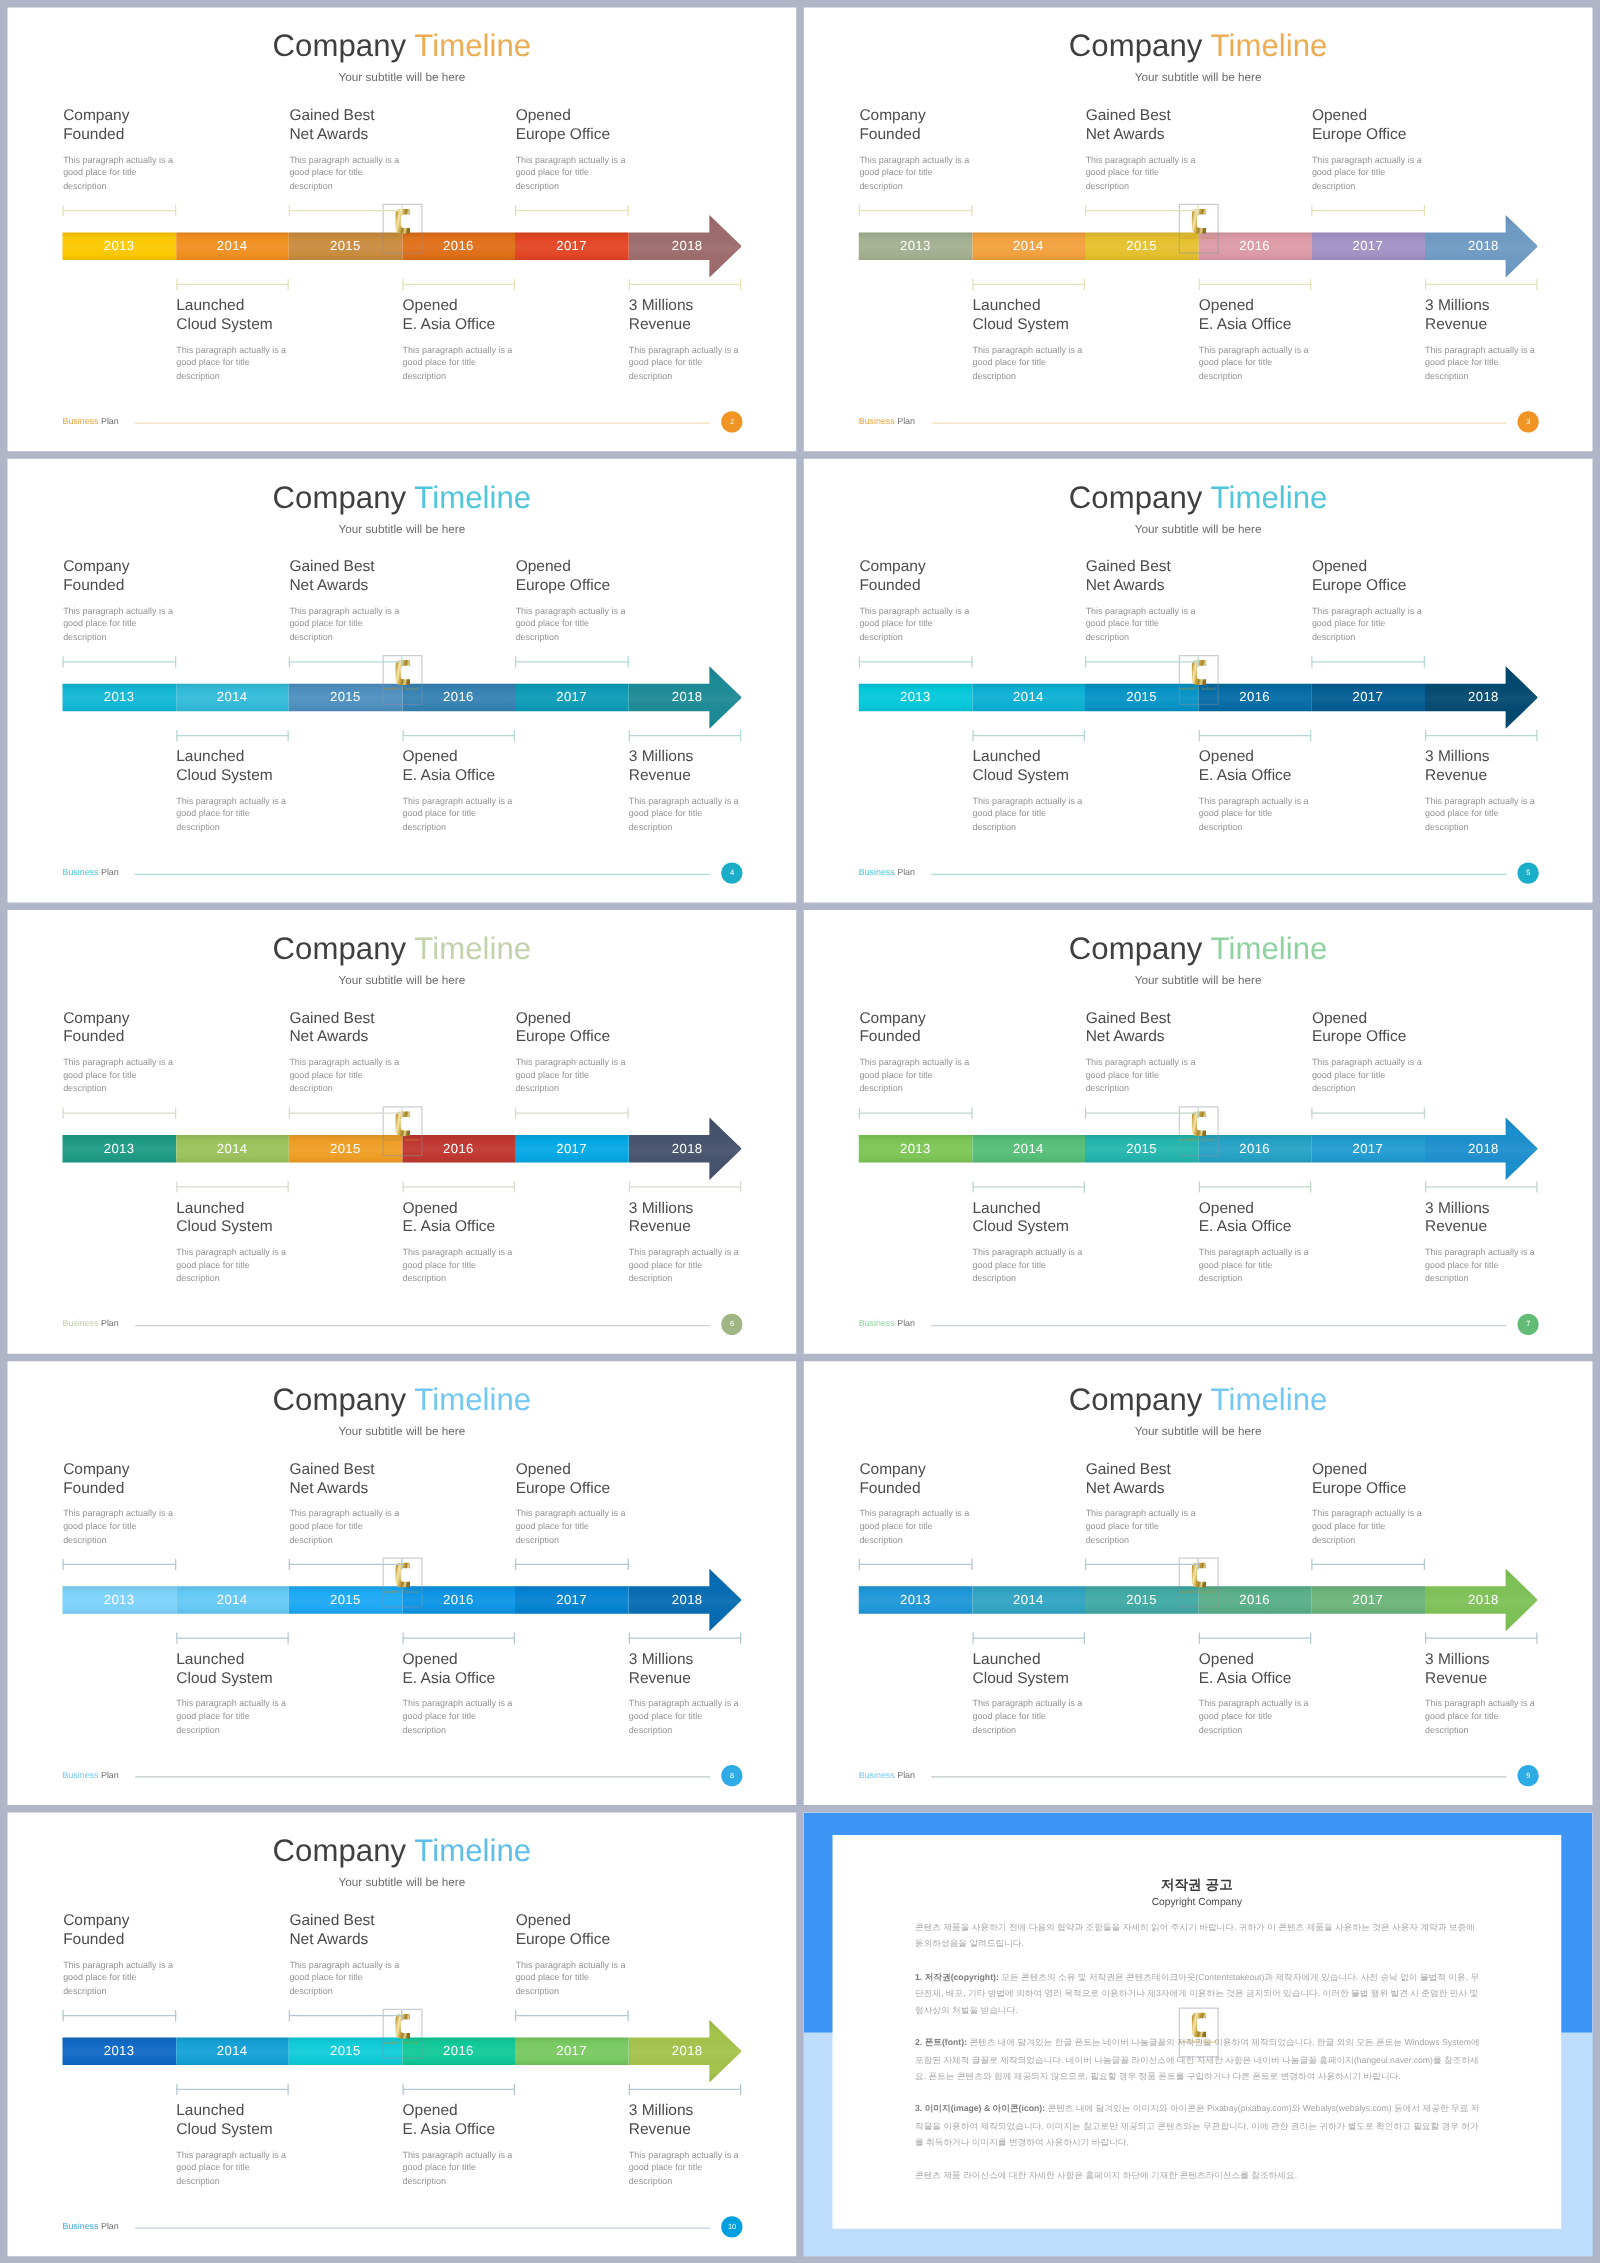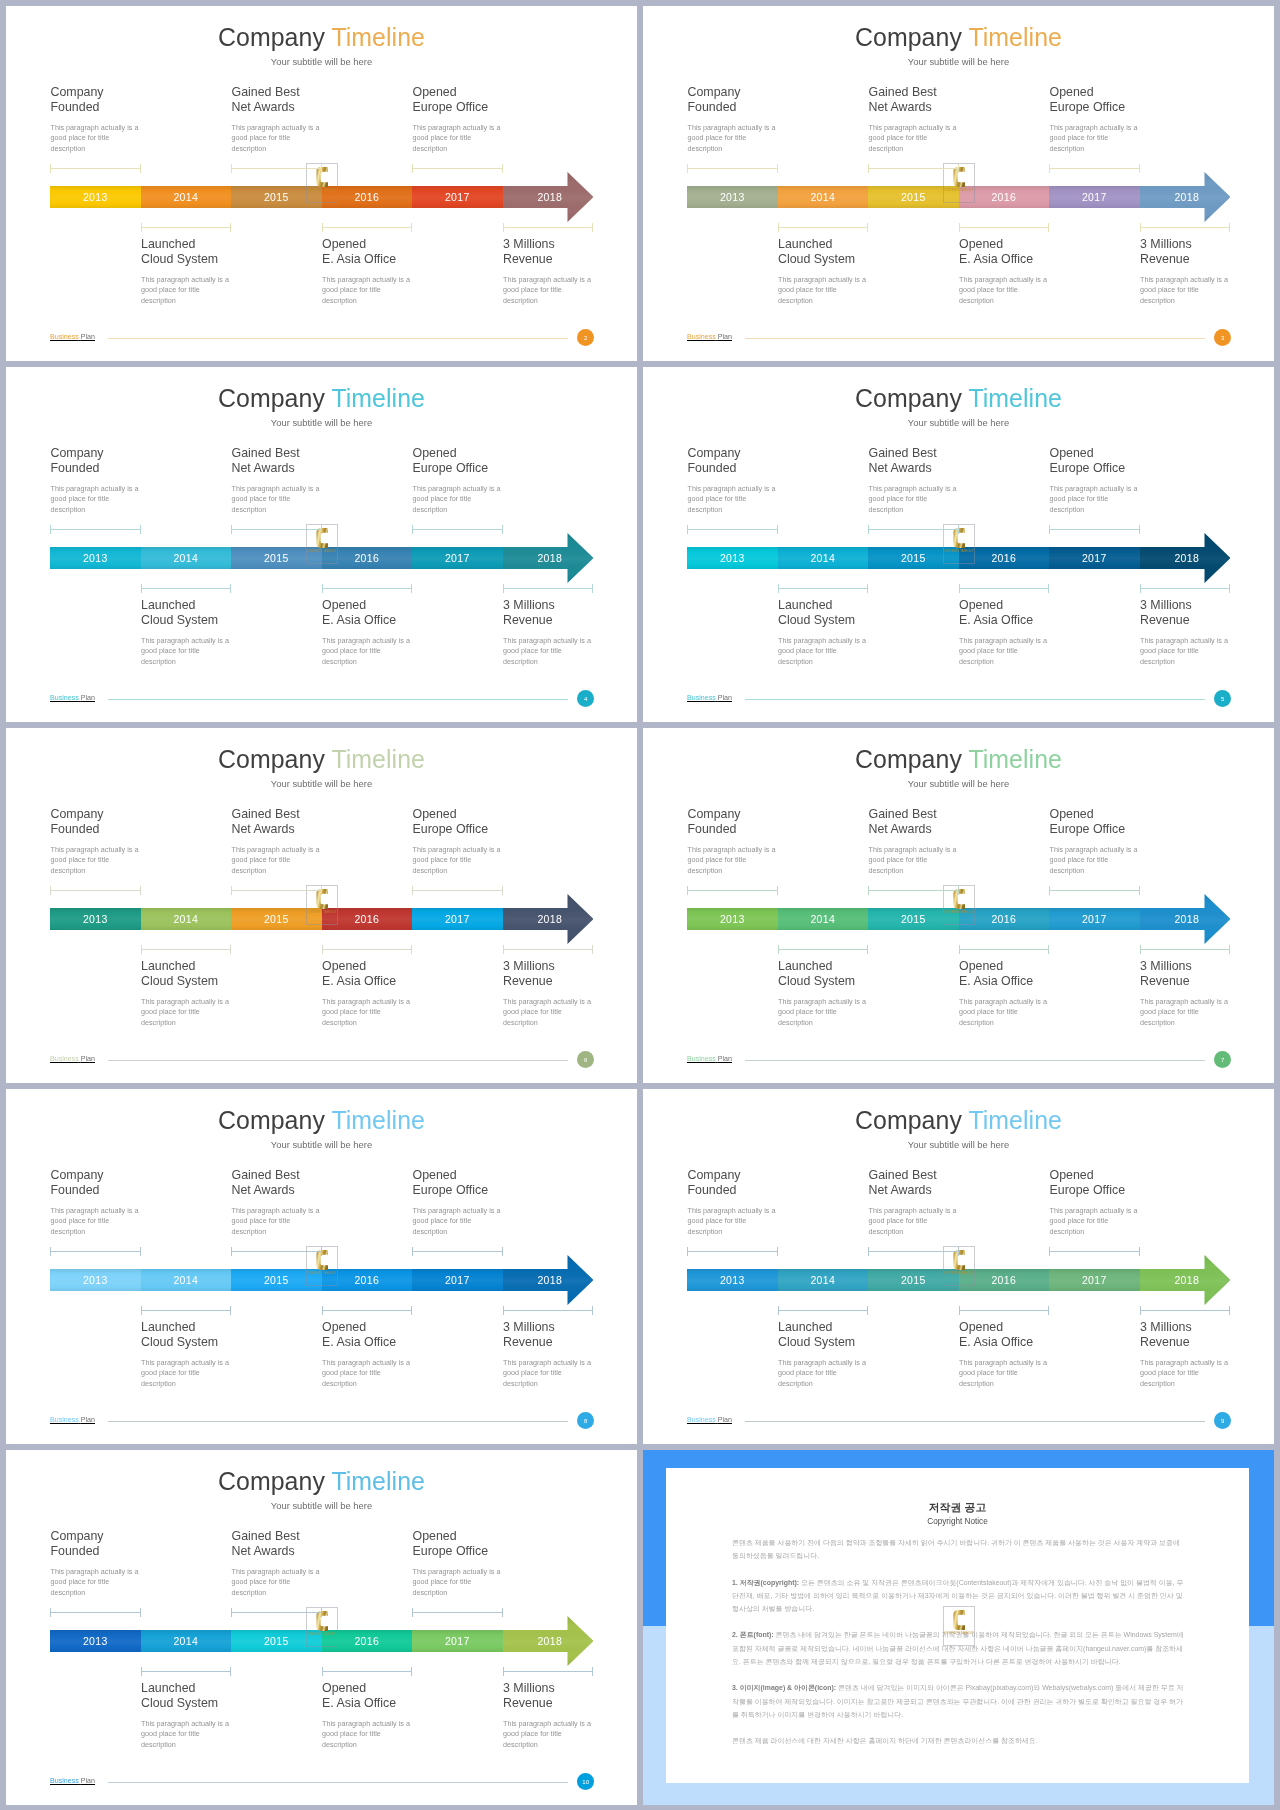--- a/index.html
+++ b/index.html
@@ -21,21 +21,21 @@
   .brk .t1{position:absolute;left:0;top:0;width:1px;height:9px;}
   .brk .t2{position:absolute;right:0;top:0;width:1px;height:9px;}
   .bar{position:absolute;display:flex;}
   .seg{position:relative;flex:1;display:flex;align-items:center;justify-content:center;}
   .seg::after{content:'';position:absolute;inset:0;pointer-events:none;
     background:linear-gradient(to bottom,rgba(0,0,0,.085) 0%,rgba(0,0,0,0) 22%,
                 rgba(255,255,255,.055) 52%,rgba(0,0,0,0) 80%,rgba(0,0,0,.065) 100%);}
   .seg span{font-size:10.5px;color:#fff;letter-spacing:.3px;}
   .pic{position:absolute;box-sizing:border-box;border:1px solid rgba(140,142,160,.45);background:transparent;}
   .fline{position:absolute;height:1px;}
-  .flab{position:absolute;font-size:7.1px;white-space:nowrap;text-decoration:underline;}
+  .flab{position:absolute;font-size:7.1px;white-space:nowrap;}
   .pnum{position:absolute;border-radius:50%;display:flex;align-items:center;
         justify-content:center;color:#fff;font-size:6px;}
   .cslide{position:absolute;overflow:hidden;background:#fff;}
   .cp-card{position:absolute;background:#fff;}
   .cp-h1{position:absolute;left:0;right:0;text-align:center;font-weight:700;color:#3b3b3b;}
   .cp-h2{position:absolute;left:0;right:0;text-align:center;color:#4c4c4c;}
   .cp-body{position:absolute;}
   .cp-p{color:#a6a6a6;margin:0;}
   .cp-p b{color:#7d7d7d;font-weight:700;}
 </style>
@@ -1211,21 +1211,21 @@
       </div>
       <div class="fline" style="left: 102px; width: 460px; top: 332px; background: rgb(191, 208, 216);"></div>
       <div class="flab" style="left: 44px; top: 327px;"><span style="color: rgb(58, 163, 227);">Business</span> <span style="color: rgb(111, 111, 111);">Plan</span></div>
       <div class="pnum" style="left: 571.2px; top: 323px; width: 17px; height: 17px; background: rgb(0, 160, 223);">10</div>
     </div>
     <div class="cslide" style="left: 643px; top: 1450px; width: 631px; height: 355px;">
       <div style="position: absolute; left: 0px; top: 0px; width: 631px; height: 355px; background: rgb(61, 150, 245);"></div>
       <div style="position: absolute; left: 0px; top: 176px; width: 631px; height: 179px; background: rgb(190, 220, 251);"></div>
       <div class="cp-card" style="left: 23px; top: 18px; width: 583px; height: 315px;">
         <div class="cp-h1" style="top: 32.5px; font-size: 10.8px; letter-spacing: 0.1px;">저작권 공고</div>
-        <div class="cp-h2" style="top: 48.5px; font-size: 8.2px;">Copyright Notice</div>
+        <div class="cp-h2" style="top: 48.5px; font-size: 8.2px;">Copyright Company</div>
         <div class="cp-body" style="left: 66px; top: 68px; width: 454px; font-size: 6.95px; line-height: 13.3px;">
           <p class="cp-p" style="margin-bottom: 13px;">콘텐츠 제품을 사용하기 전에 다음의 협약과 조항들을 자세히 읽어 주시기 바랍니다. 귀하가 이 콘텐츠 제품을 사용하는 것은 사용자 계약과 보증에 동의하셨음을 알려드립니다.</p>
           <p class="cp-p" style="margin-bottom: 13px;"><b>1. 저작권(copyright):</b><span> 모든 콘텐츠의 소유 및 저작권은 콘텐츠테이크아웃(Contentstakeout)과 제작자에게 있습니다. 사전 승낙 없이 불법적 이용, 무단전재, 배포, 기타 방법에 의하여 영리 목적으로 이용하거나 제3자에게 이용하는 것은 금지되어 있습니다. 이러한 불법 행위 발견 시 준엄한 민사 및 형사상의 처벌을 받습니다.</span></p>
           <p class="cp-p" style="margin-bottom: 13px;"><b>2. 폰트(font):</b><span> 콘텐츠 내에 담겨있는 한글 폰트는 네이버 나눔글꼴의 저작권을 이용하여 제작되었습니다. 한글 외의 모든 폰트는 Windows System에 포함된 자체적 글꼴로 제작되었습니다. 네이버 나눔글꼴 라이선스에 대한 자세한 사항은 네이버 나눔글꼴 홈페이지(hangeul.naver.com)를 참조하세요. 폰트는 콘텐츠와 함께 제공되지 않으므로, 필요할 경우 정품 폰트를 구입하거나 다른 폰트로 변경하여 사용하시기 바랍니다.</span></p>
           <p class="cp-p" style="margin-bottom: 13px;"><b>3. 이미지(image) &amp; 아이콘(icon):</b><span> 콘텐츠 내에 담겨있는 이미지와 아이콘은 Pixabay(pixabay.com)와 Webalys(webalys.com) 등에서 제공한 무료 저작물을 이용하여 제작되었습니다. 이미지는 참고로만 제공되고 콘텐츠와는 무관합니다. 이에 관한 권리는 귀하가 별도로 확인하고 필요할 경우 허가를 취득하거나 이미지를 변경하여 사용하시기 바랍니다.</span></p>
           <p class="cp-p">콘텐츠 제품 라이선스에 대한 자세한 사항은 홈페이지 하단에 기재한 콘텐츠라이선스를 참조하세요.</p>
         </div>
       </div>
       <div class="pic" style="left: 300px; top: 155.7px; width: 32px; height: 40.3px;">
         <div style="position: absolute; left: 50%; top: 3.5px; transform: translateX(-50%);">

